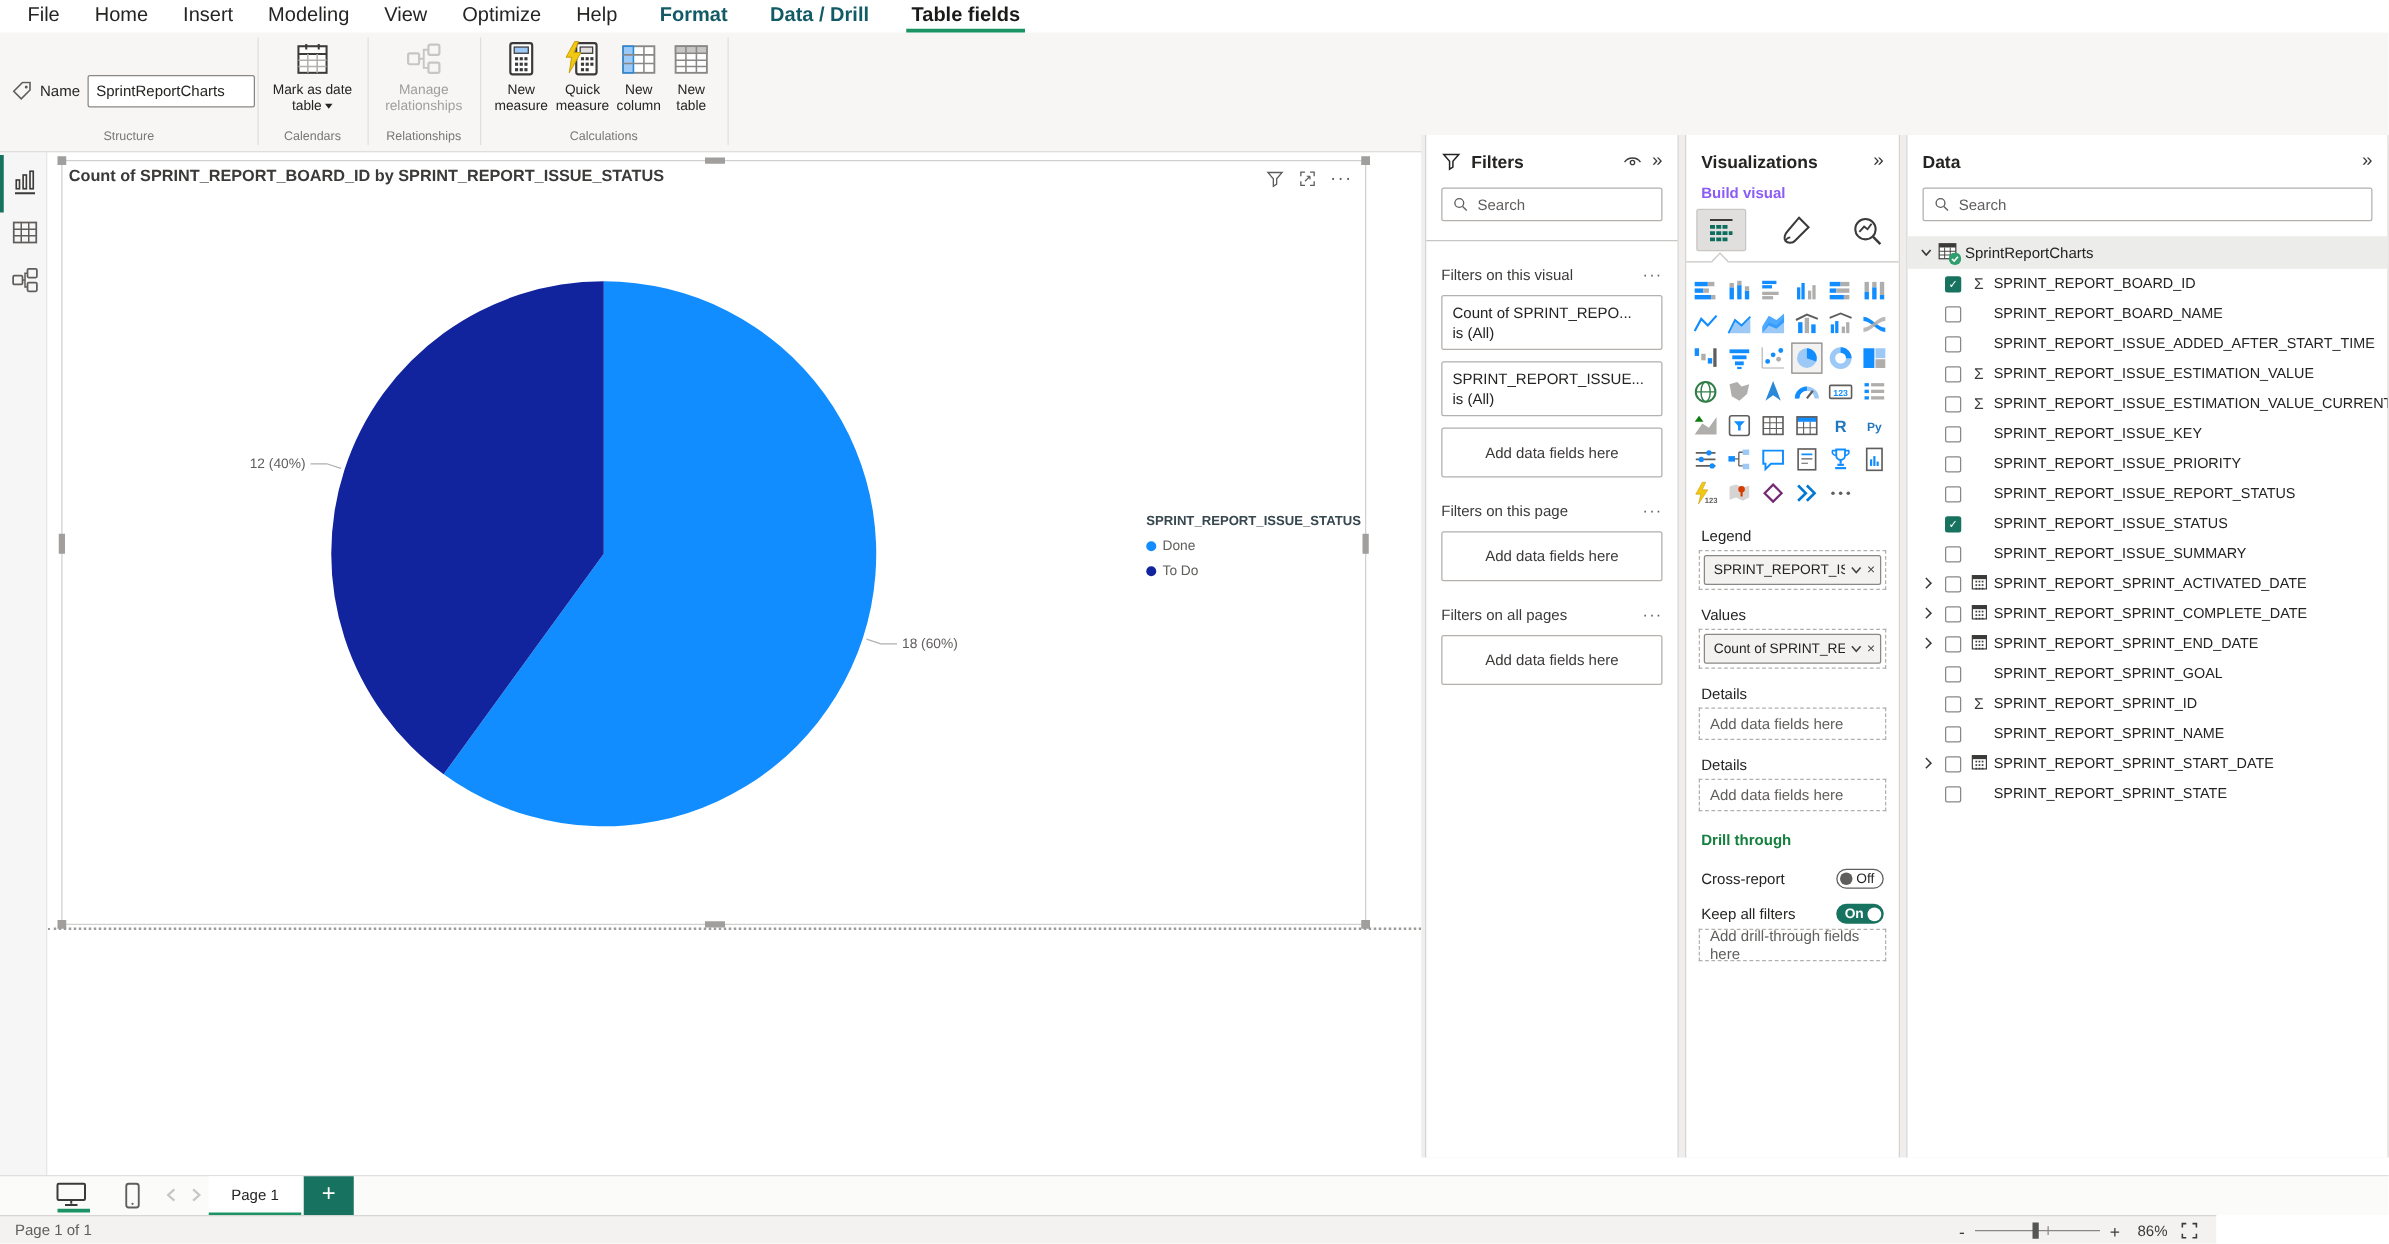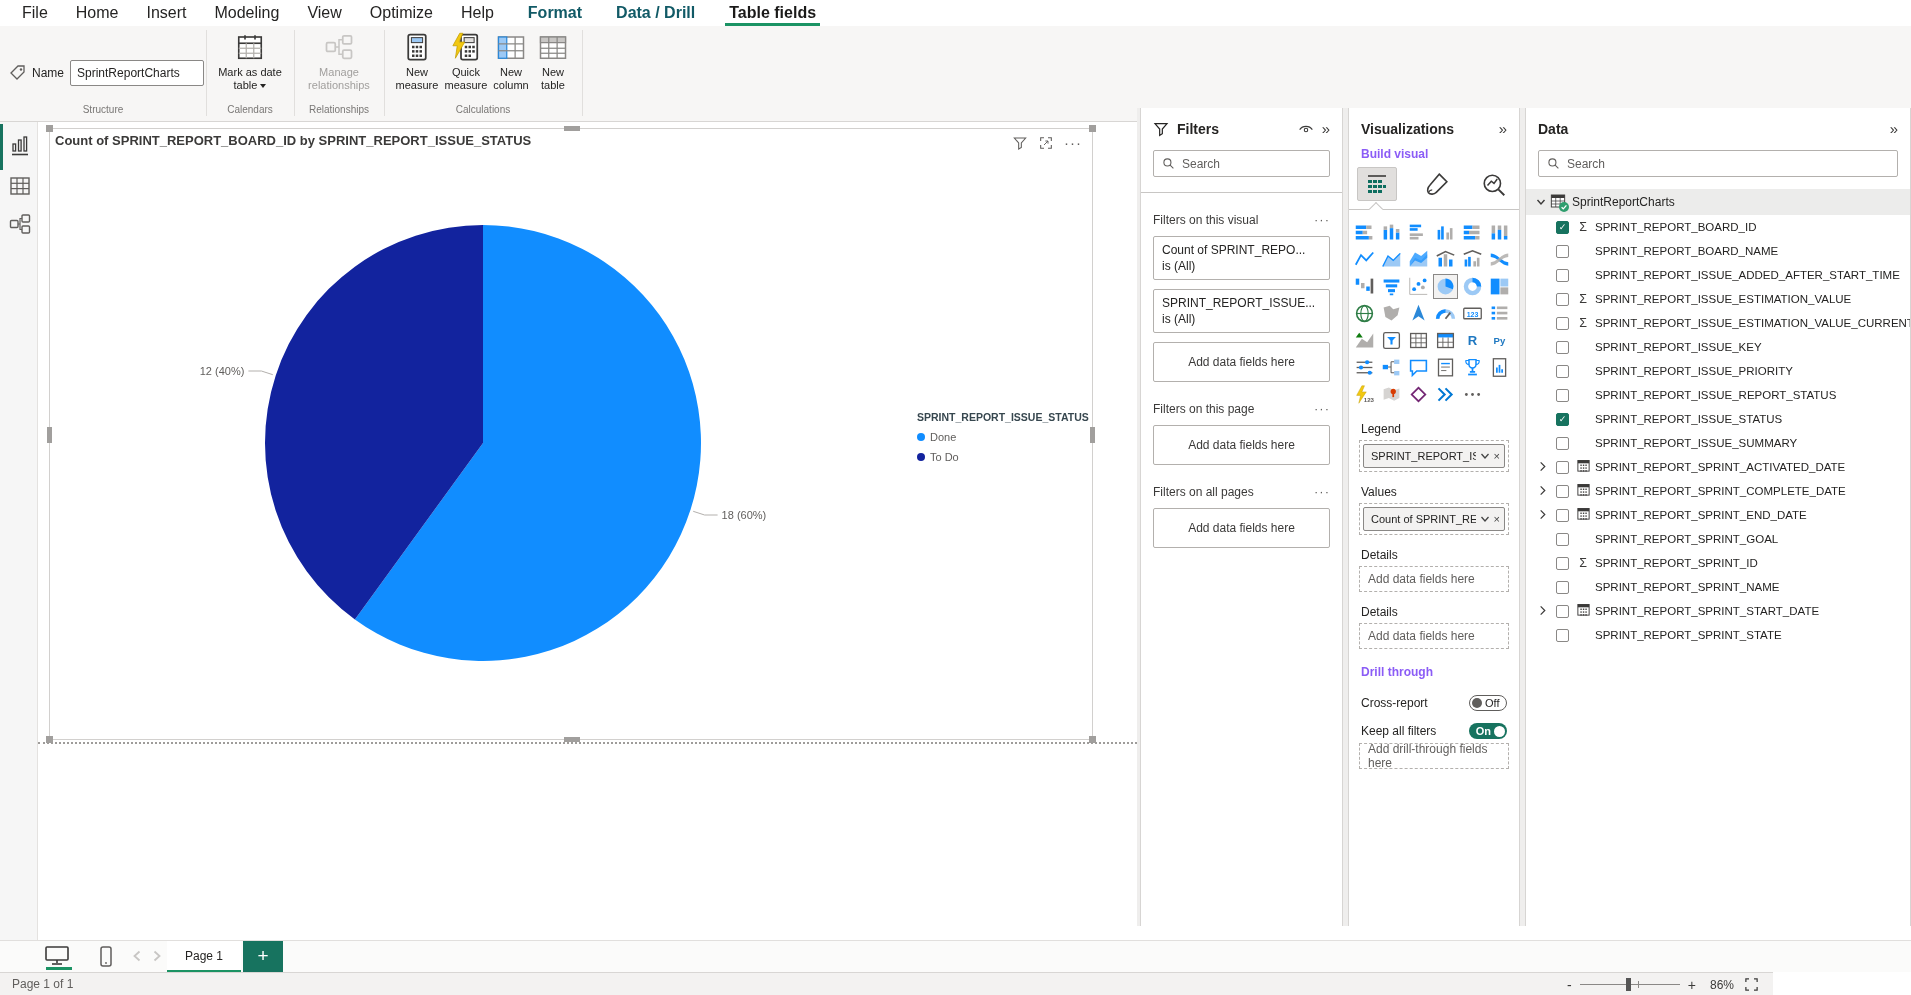--- a/index.html
+++ b/index.html
@@ -75,21 +75,21 @@
   .gallery { display:grid; grid-template-columns:repeat(6,27px); grid-auto-rows:27px; margin:10px 0 0 3px; }
   .gcell { width:25px; height:25px; display:flex; align-items:center; justify-content:center; cursor:pointer; border:1px solid transparent; }
   .gcell.sel { background:#f3f2f1; border:1px solid #8a8886; }
   .gcell svg { width:21px; height:21px; }
   .well-label { margin:13px 12px 0 12px; font-size:12px; color:#252423; }
   .well-box { border:1px dashed #b3b0ad; margin:4px 10px 0 10px; padding:3px; }
   .pill { height:24px; background:#f3f2f1; border:1px solid #8a8886; border-radius:2px; display:flex; align-items:center; font-size:11px; padding:0 4px 0 7px; gap:4px; cursor:pointer; }
   .pill .ptxt { flex:1; white-space:nowrap; overflow:hidden; }
   .pill .px { color:#444; font-size:11px; cursor:pointer; }
   .well-empty { border:1px dashed #b3b0ad; margin:4px 10px 0 10px; height:26px; display:flex; align-items:center; padding-left:8px; color:#605E5C; font-size:12px; }
-  .drill-label { margin:16px 12px 16px 12px; font-size:12px; font-weight:600; color:#8b5cf6; }
+  .drill-label { margin:16px 12px 16px 12px; font-size:12px; font-weight:600; color:#15803d; }
   .toggle-row { display:flex; align-items:center; justify-content:space-between; margin:12px 12px 0 12px; font-size:12px; color:#252423; }
   .tg { width:38px; height:16px; border-radius:9px; display:flex; align-items:center; font-size:11px; cursor:pointer; }
   .tg.off { border:1px solid #605E5C; background:#fff; color:#252423; }
   .tg.off .knob { width:10px; height:10px; border-radius:50%; background:#605E5C; margin:0 3px 0 2px; }
   .tg.on { background:#17735F; color:#fff; justify-content:flex-end; }
   .tg.on .txt { margin-right:3px; font-weight:700; }
   .tg.on .knob { width:11px; height:11px; border-radius:50%; background:#fff; margin-right:2px; }
 
   
   #dataPane { left:388px; width:386px; }

